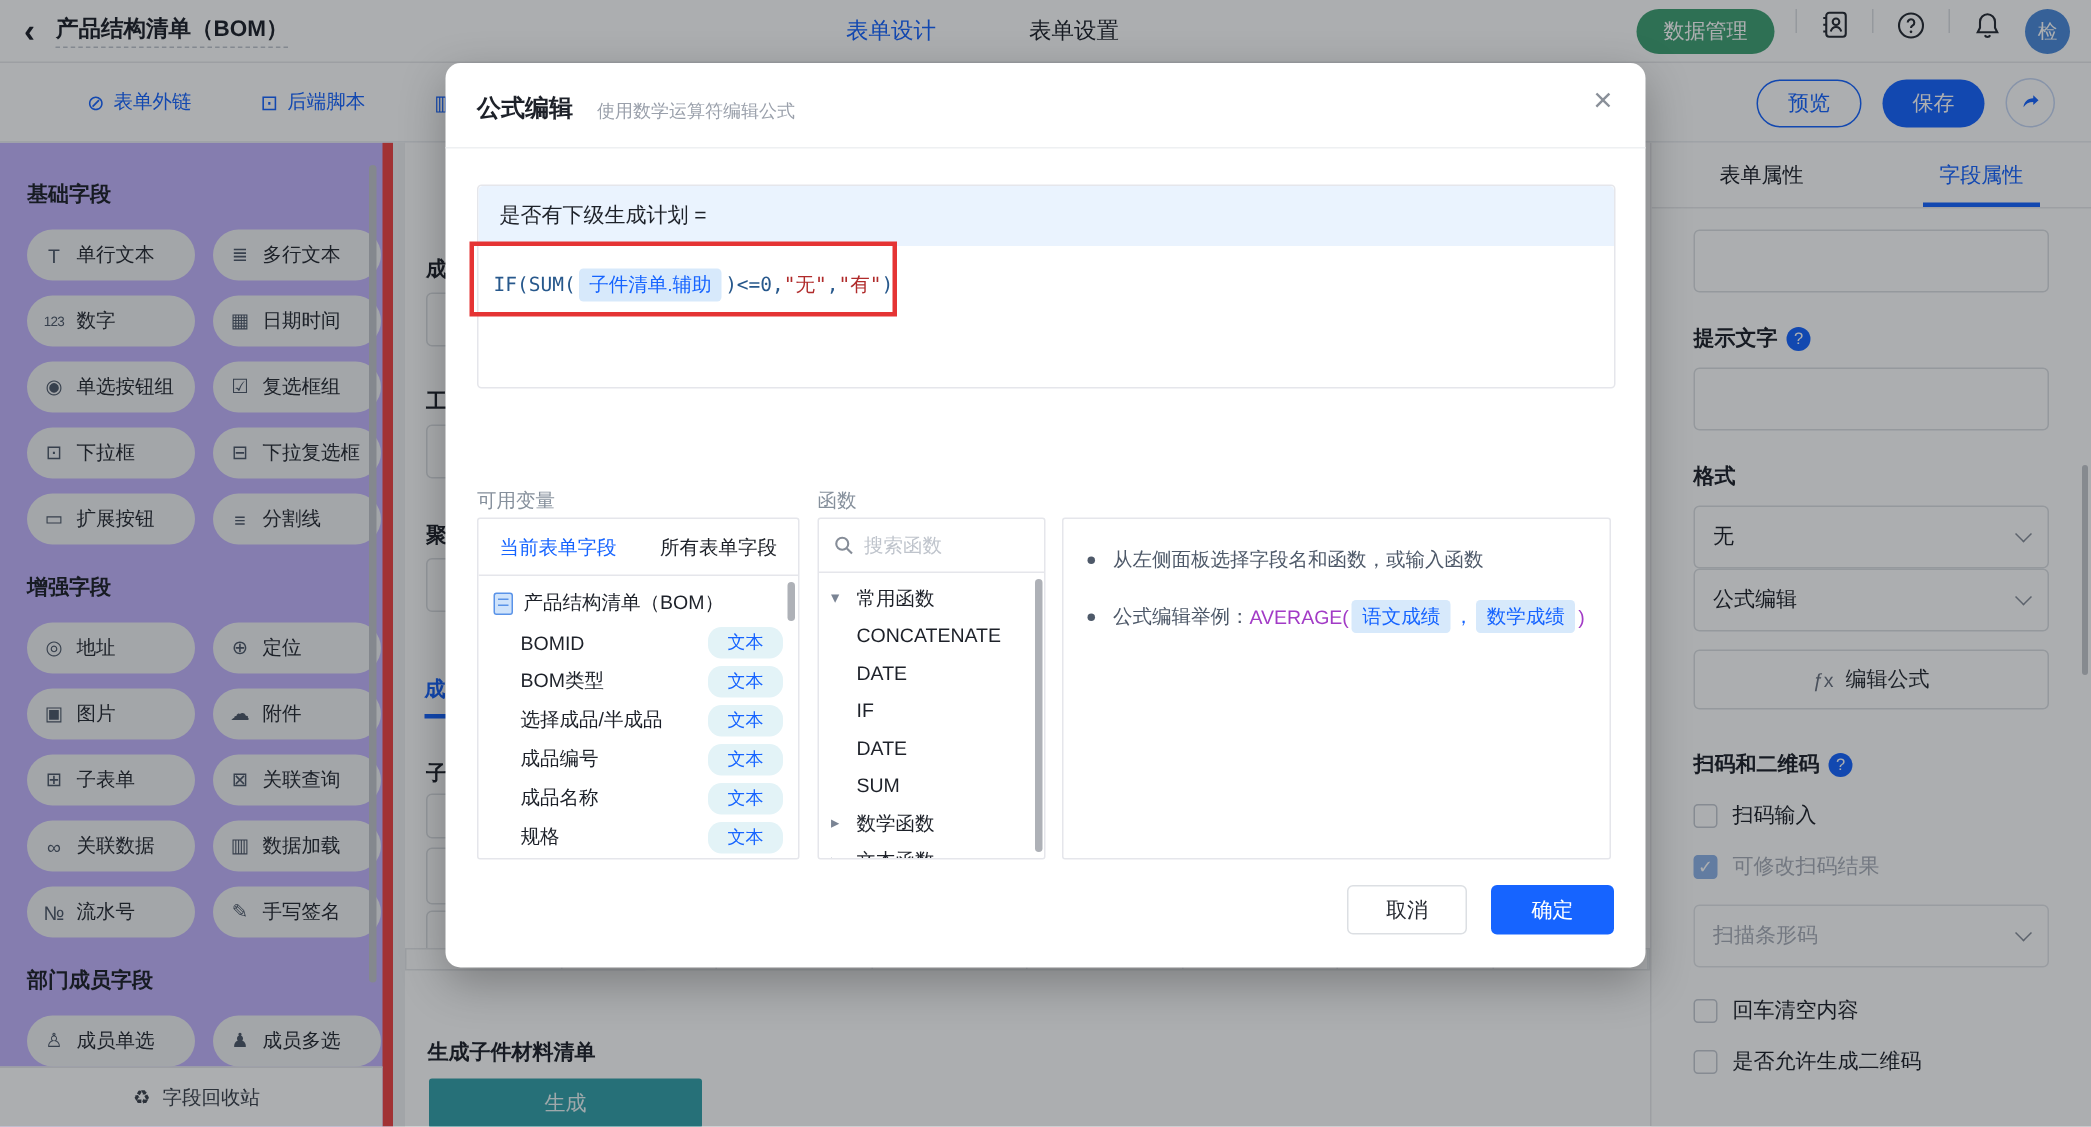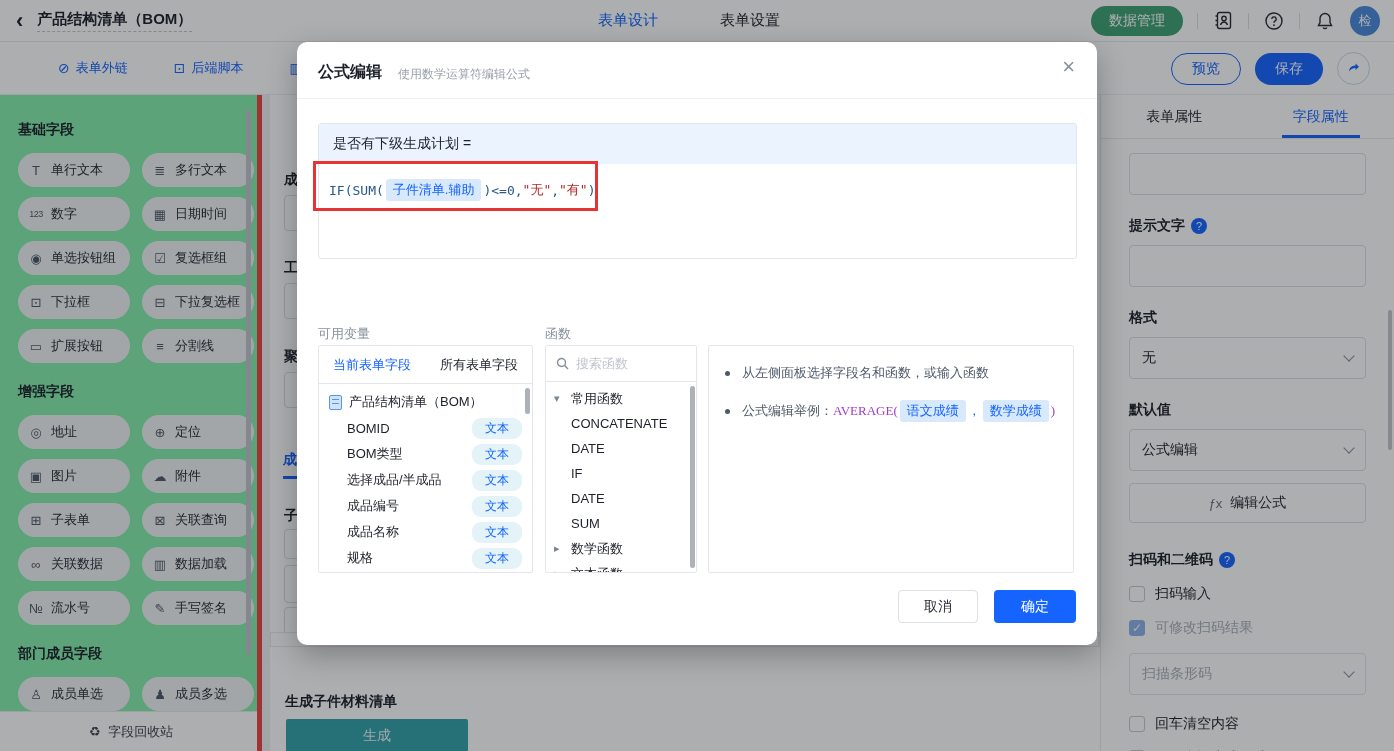--- a/index.html
+++ b/index.html
@@ -8,45 +8,45 @@
     font-family:"Liberation Sans","DejaVu Sans",sans-serif;
     color:#1d2129; background:#f0f1f3; position:relative; overflow:hidden;
     font-size:14px;
   }
   
   .topbar { position:absolute; left:0; top:0; width:1394px; height:42px; background:#fff;
     border-bottom:1px solid #e8e9ec; display:flex; align-items:center; z-index:10; }
   .back { font-size:22px; font-weight:bold; margin-left:16px; cursor:pointer; line-height:1; }
   .apptitle { font-size:15px; font-weight:600; margin-left:14px; padding-bottom:2px;
     border-bottom:1px dashed #c2c7cf; }
-  .top-tabs { position:absolute; left:598px; display:flex; gap:62px; font-size:15px; }
+  .top-tabs { position:absolute; left:564px; display:flex; gap:62px; font-size:15px; }
   .top-tab-active { color:var(--accent); }
-  .top-right { position:absolute; right:14px; display:flex; align-items:center; gap:14px; }
+  .top-right { position:absolute; right:14px; display:flex; align-items:flex-start; gap:14px; }
   .pill-green { background:var(--green); color:#fff; font-size:14px; padding:6px 18px;
     border-radius:16px; border:none; }
   .vsep { width:1px; height:16px; background:#dcdfe3; }
   .tb-ic { width:22px; height:22px; display:flex; align-items:center; justify-content:center; color:#272b33; }
   .avatar { width:30px; height:30px; border-radius:50%; background:#4c8bdb; color:#fff;
     font-size:13px; display:flex; align-items:center; justify-content:center; }
   
   .toolbar { position:absolute; left:0; top:42px; width:1394px; height:53px; background:#fff;
     border-bottom:1px solid #eceef1; display:flex; align-items:center; z-index:9; }
   .tb-left { display:flex; gap:46px; margin-left:58px; }
   .tb-link { color:var(--accent); font-size:13px; display:flex; align-items:center; gap:6px; cursor:pointer; }
   .tb-link .glyph { font-size:14px; }
   .tb-rightbtns { position:absolute; right:24px; display:flex; align-items:flex-end; gap:14px; }
   .btn-outline-blue { border:1px solid var(--accent); color:var(--accent); background:#fff;
     border-radius:16px; padding:6px 20px; font-size:14px; }
   .btn-blue { background:var(--accent); color:#fff; border:none; border-radius:16px;
     padding:7px 20px; font-size:14px; }
   .btn-share { width:33px; height:33px; border-radius:50%; border:1px solid #c8d8f5; background:#fff;
     display:flex; align-items:center; justify-content:center; }
   
-  .sidebar { position:absolute; left:0; top:95px; width:262px; height:656px; background:#86efac;
-    border-right:5px solid #ef4444; padding:18px 18px 16px 18px; overflow:hidden; }
+  .sidebar { position:absolute; left:0; top:95px; width:262px; height:656px; background:#c4b5fd;
+    border-right:7px solid #ef4444; padding:18px 18px 16px 18px; overflow:hidden; }
   .sec-title { font-size:14px; font-weight:700; margin:8px 0 14px 0; }
   .pill-grid { display:grid; grid-template-columns:112px 112px; gap:10px 12px; margin-bottom:20px; }
   .fpill { height:34px; background:#f2f3f5; border-radius:17px; display:flex; align-items:center;
     padding:0 10px; gap:7px; font-size:13px; color:#272b33; cursor:pointer; white-space:nowrap; overflow:hidden; }
   .fpill .glyph { color:#4e5969; font-size:13px; width:16px; text-align:center; flex:none; }
   .fpill .glyph.small { font-size:9px; letter-spacing:-0.5px; }
   .partial-row { display:grid; grid-template-columns:112px 112px; gap:12px; }
   .fpill.stub { height:18px; border-radius:17px 17px 0 0; }
   .recycle-bar { position:absolute; left:0; bottom:0; width:262px; height:40px; background:#fff;
     border-top:1px solid #e8e9ec; display:flex; align-items:center; justify-content:center;
@@ -126,21 +126,21 @@
   .pane-scroll { position:absolute; width:5px; background:#aeb1b7; border-radius:3px; }
   .fn-search { height:36px; border-bottom:1px solid #e5e6eb; display:flex; align-items:center; padding:0 10px; gap:7px; }
   .fn-search input { border:none; outline:none; width:100px; font-size:13px; font-family:inherit; }
   .fn-search input::placeholder { color:#bfc4cc; }
   .fn-row { height:25px; display:flex; align-items:center; font-size:13px; padding:0 8px; gap:5px; }
   .caret { color:#7a8494; font-size:11px; width:12px; flex:none; }
   .fn-item { padding-left:25px; }
   .tips { padding:18px 16px; font-size:13px; color:#4e5969; }
   .tip-line { display:flex; align-items:center; margin-bottom:18px; flex-wrap:wrap; }
   .bullet { width:5px; height:5px; border-radius:50%; background:#4e5969; margin-right:12px; flex:none; }
-  .tok-fn { color:#a23bc6;font-family:Liberation Serif, serif; }
+  .tok-fn { color:#a23bc6; }
   .tok-comma-blue { color:var(--accent); }
   .m-cancel { position:absolute; left:601px; top:548px; width:80px; height:33px; background:#fff;
     border:1px solid #dcdfe3; border-radius:4px; font-size:14px; color:#272b33; }
   .m-ok { position:absolute; left:697px; top:548px; width:82px; height:33px; background:var(--accent);
     border:none; border-radius:4px; font-size:14px; color:#fff; }
   svg { display:block; }
 </style>
 </head>
 <body>
 
@@ -357,21 +357,20 @@
     <div class="plabel">
       <span>提示文字</span>
       <span class="qmark">?</span>
     </div>
     <div class="pinput"></div>
     <div class="plabel">格式</div>
     <div class="pselect">
       <span>无</span>
       <span class="chev"></span>
     </div>
-    <div class="plabel">默认值</div>
     <div class="pselect">
       <span>公式编辑</span>
       <span class="chev"></span>
     </div>
     <button class="fx-btn" style="margin-top:12px;">
       <span class="fx-glyph">ƒx</span>
       <span>编辑公式</span>
     </button>
     <div class="plabel" style="margin-top:28px;">
       <span>扫码和二维码</span>

